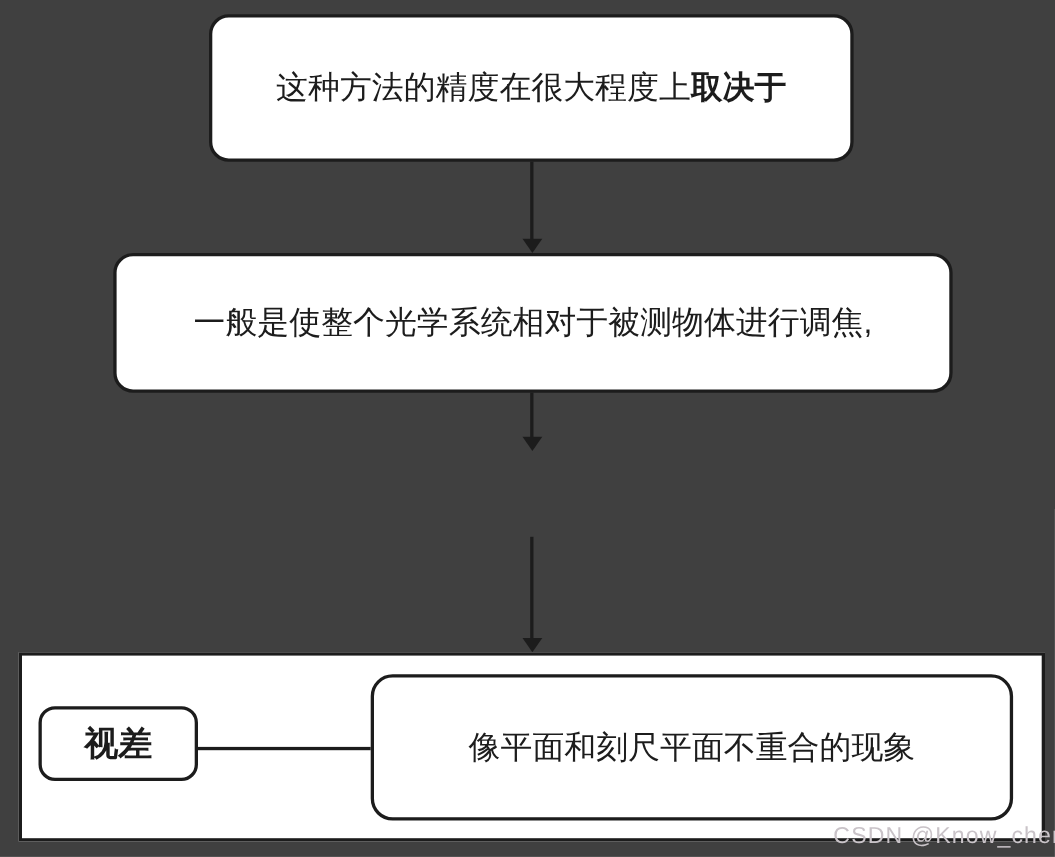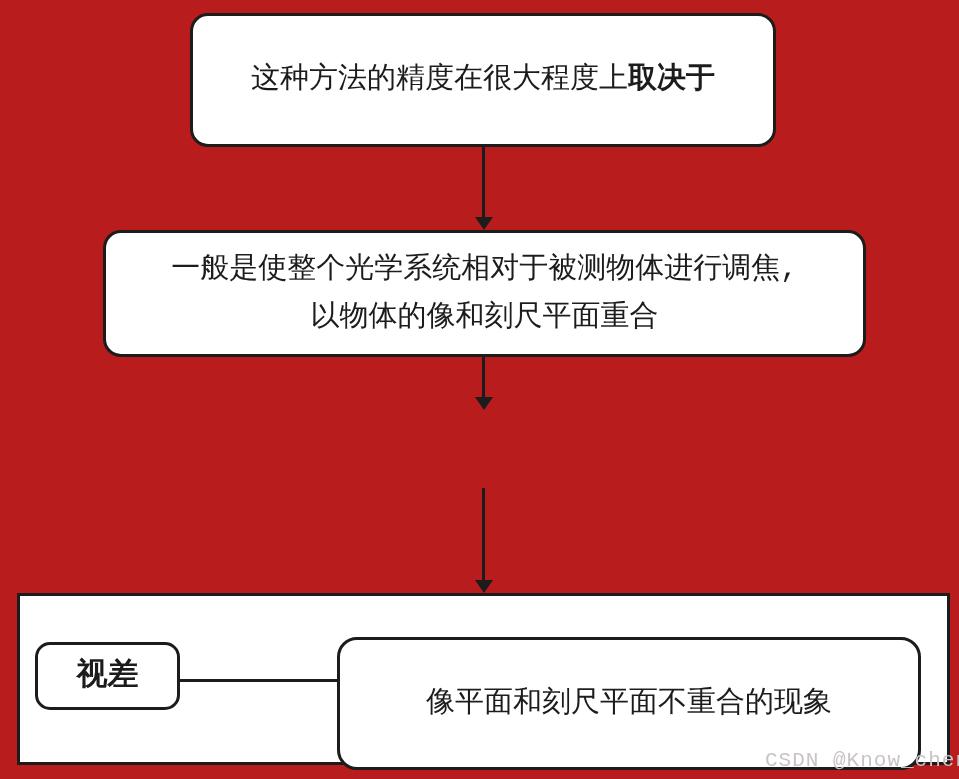--- a/index.html
+++ b/index.html
@@ -1,23 +1,23 @@
 <!DOCTYPE html>
 <html><head>
 <meta charset="utf-8">
 <style>
   * { margin: 0; padding: 0; box-sizing: border-box; }
   html, body { background: #ffffff; }
   .canvas {
     position: relative;
     width: 959px;
     height: 779px;
-    background: #b91c1c;
+    background: #404040;
     overflow: hidden;
-    font-family: Liberation Mono, monospace;
+    font-family: Liberation Sans, sans-serif;
     color: #1c1c1c;
   }
   .node {
     position: absolute;
     border: 3px solid #1c1c1c;
     border-radius: 18px;
     background: #ffffff;
     display: flex;
     flex-direction: column;
     align-items: center;
@@ -38,21 +38,20 @@
     border-radius: 0;
     background: #ffffff;
   }
   #node-term {
     left: 35px; top: 642px; width: 145px; height: 68px;
     font-weight: bold; font-size: 31px; border-radius: 15px;
   }
   #node-definition {
     left: 337px; top: 613px; width: 584px; height: 133px;
     border-radius: 20px;
-    margin-top: 24px;
   }
   .vline {
     position: absolute;
     width: 3px;
     background: #1c1c1c;
   }
   .arrowhead {
     position: absolute;
     width: 0; height: 0;
     border-left: 9px solid transparent;
@@ -90,21 +89,20 @@
     <div>
       <span>这种方法的精度在很大程度上</span><span class="bold">取决于</span>
     </div>
   </div>
 
   <div class="vline" id="arrow1-line"></div>
   <div class="arrowhead" id="arrow1-head"></div>
 
   <div class="node" id="node-focusing">
     <div>一般是使整个光学系统相对于被测物体进行调焦,</div>
-    <div>以物体的像和刻尺平面重合</div>
   </div>
 
   <div class="vline" id="arrow2-line"></div>
   <div class="arrowhead" id="arrow2-head"></div>
 
 
   <div class="vline" id="arrow3-line"></div>
   <div class="arrowhead" id="arrow3-head"></div>
 
   <div id="group-parallax"></div>

